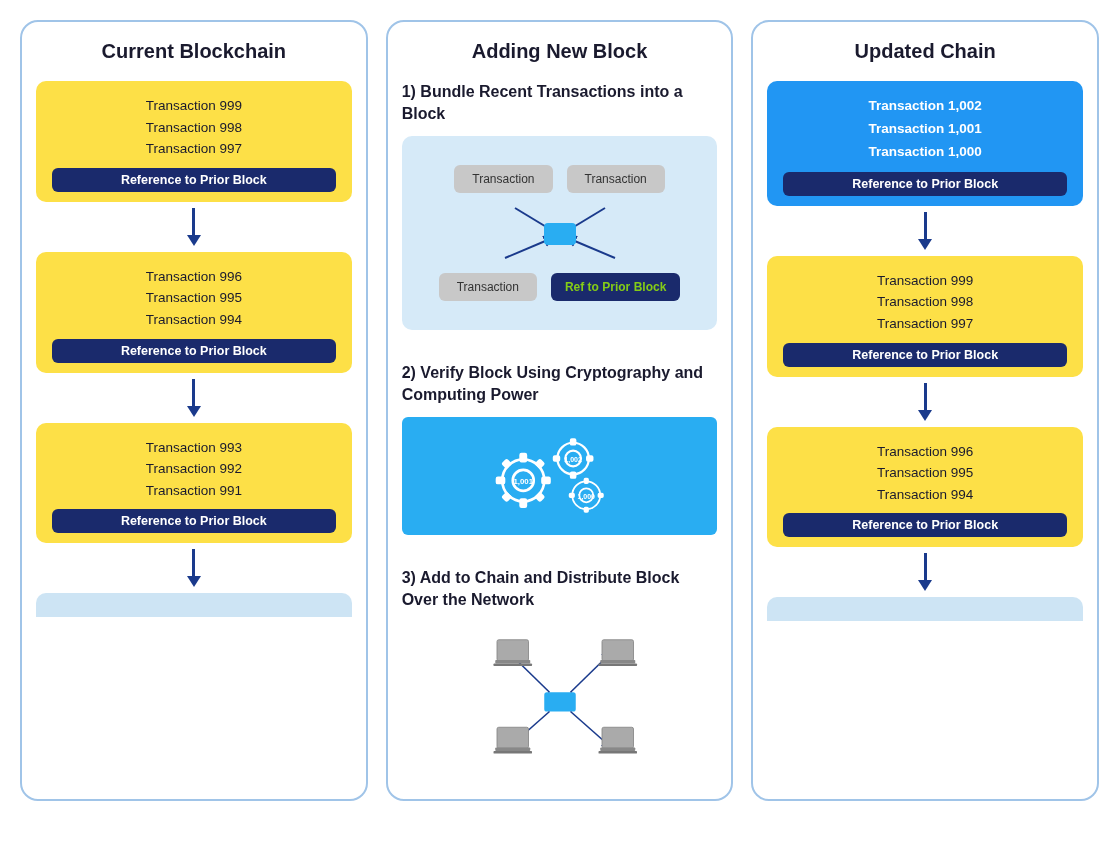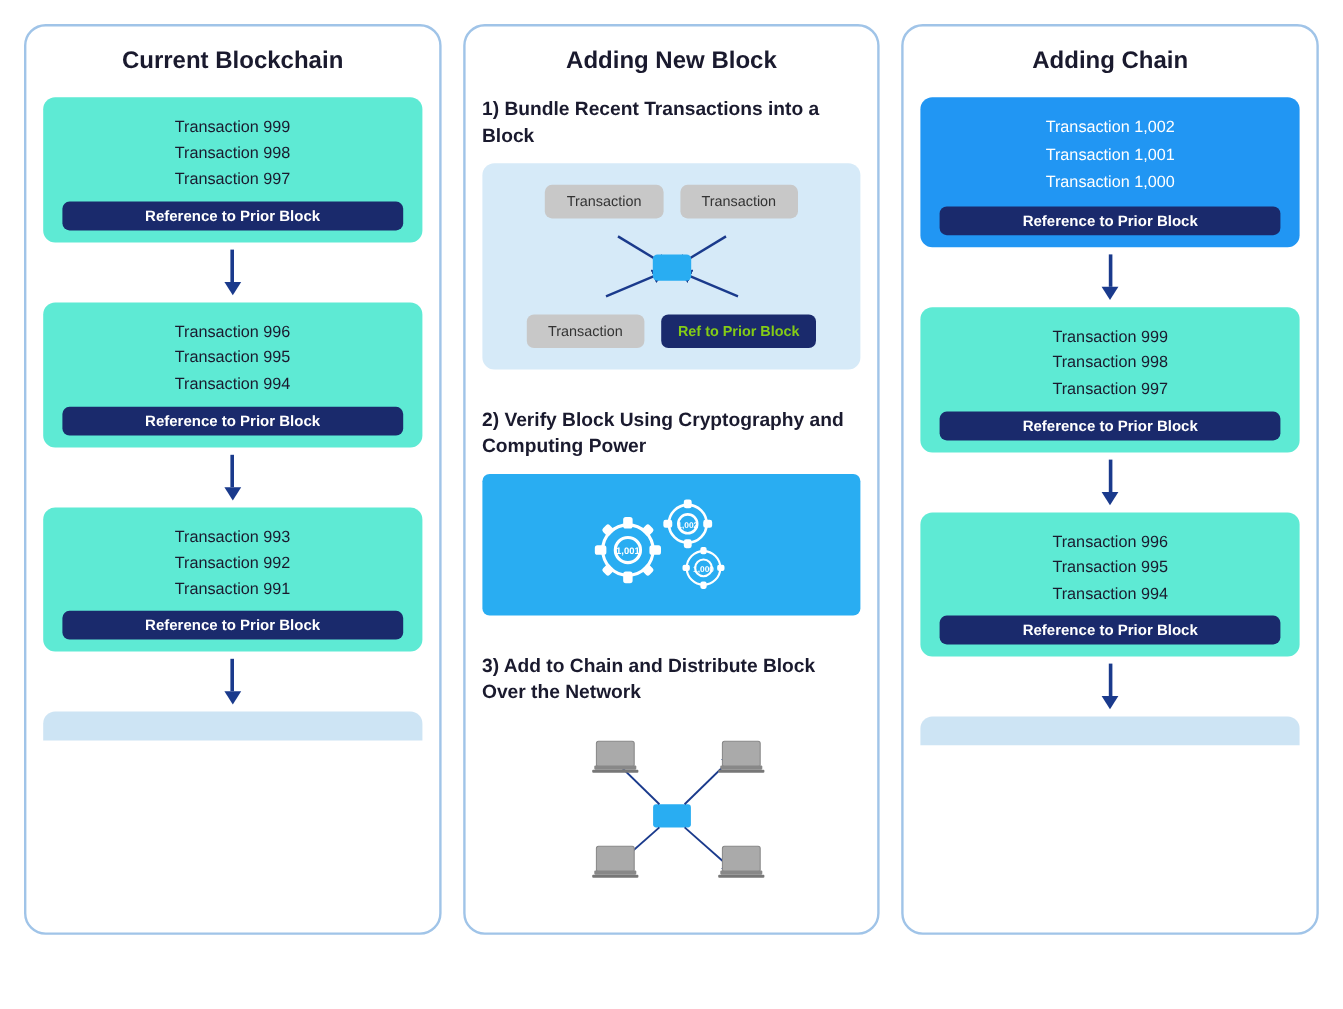--- a/index.html
+++ b/index.html
@@ -30,21 +30,21 @@
       gap: 0;
     }
     .column-title {
       font-size: 20px;
       font-weight: bold;
       color: #1a1a2e;
       margin-bottom: 18px;
     }
     
     .block-card {
-      background: #5eead4;
+      background: #fde047;
       border-radius: 10px;
       padding: 14px 16px 10px 16px;
       width: 100%;
       margin-bottom: 0;
     }
     .block-transactions {
       font-size: 13.5px;
       color: #1a1a2e;
       line-height: 1.6;
       text-align: center;
@@ -94,36 +94,36 @@
       background: #2196f3;
       border-radius: 10px;
       padding: 14px 16px 10px 16px;
       width: 100%;
     }
     .block-transactions-bright {
       font-size: 13.5px;
       color: #fff;
       line-height: 1.7;
       text-align: center;
-      font-weight: normal;
+      font-weight: bold;
     }
     
     .section-title {
       font-size: 16px;
       font-weight: bold;
       color: #1a1a2e;
       text-align: left;
       width: 100%;
       margin-bottom: 10px;
       line-height: 1.4;
     }
     .bundle-diagram {
       background: #d6eaf8;
       border-radius: 10px;
-      padding: 18px;
+      padding: 29px;
       width: 100%;
       margin-bottom: 16px;
       display: flex;
       flex-direction: column;
       align-items: center;
       gap: 0;
     }
     .bundle-top-row {
       display: flex;
       gap: 14px;
@@ -353,21 +353,21 @@
         <g transform="translate(130,100)">
           <rect x="18" y="10" width="36" height="24" rx="2" fill="#aaa" stroke="#888" stroke-width="1"></rect>
           <rect x="16" y="33" width="40" height="4" rx="1" fill="#888"></rect>
           <rect x="14" y="37" width="44" height="3" rx="1" fill="#777"></rect>
         </g>
       </svg>
     </div>
   </div>
 
   <div class="column">
-    <div class="column-title">Adding Chain</div>
+    <div class="column-title">Updated Chain</div>
 
     <div class="block-card-bright">
       <div class="block-transactions-bright">
         Transaction 1,002<br>Transaction 1,001<br>Transaction 1,000
       </div>
       <div class="block-ref" style="background:#1a2a6c;">Reference to Prior Block</div>
     </div>
     <div class="arrow-down">
       <div class="arrow-line"></div>
       <div class="arrow-head"></div>

